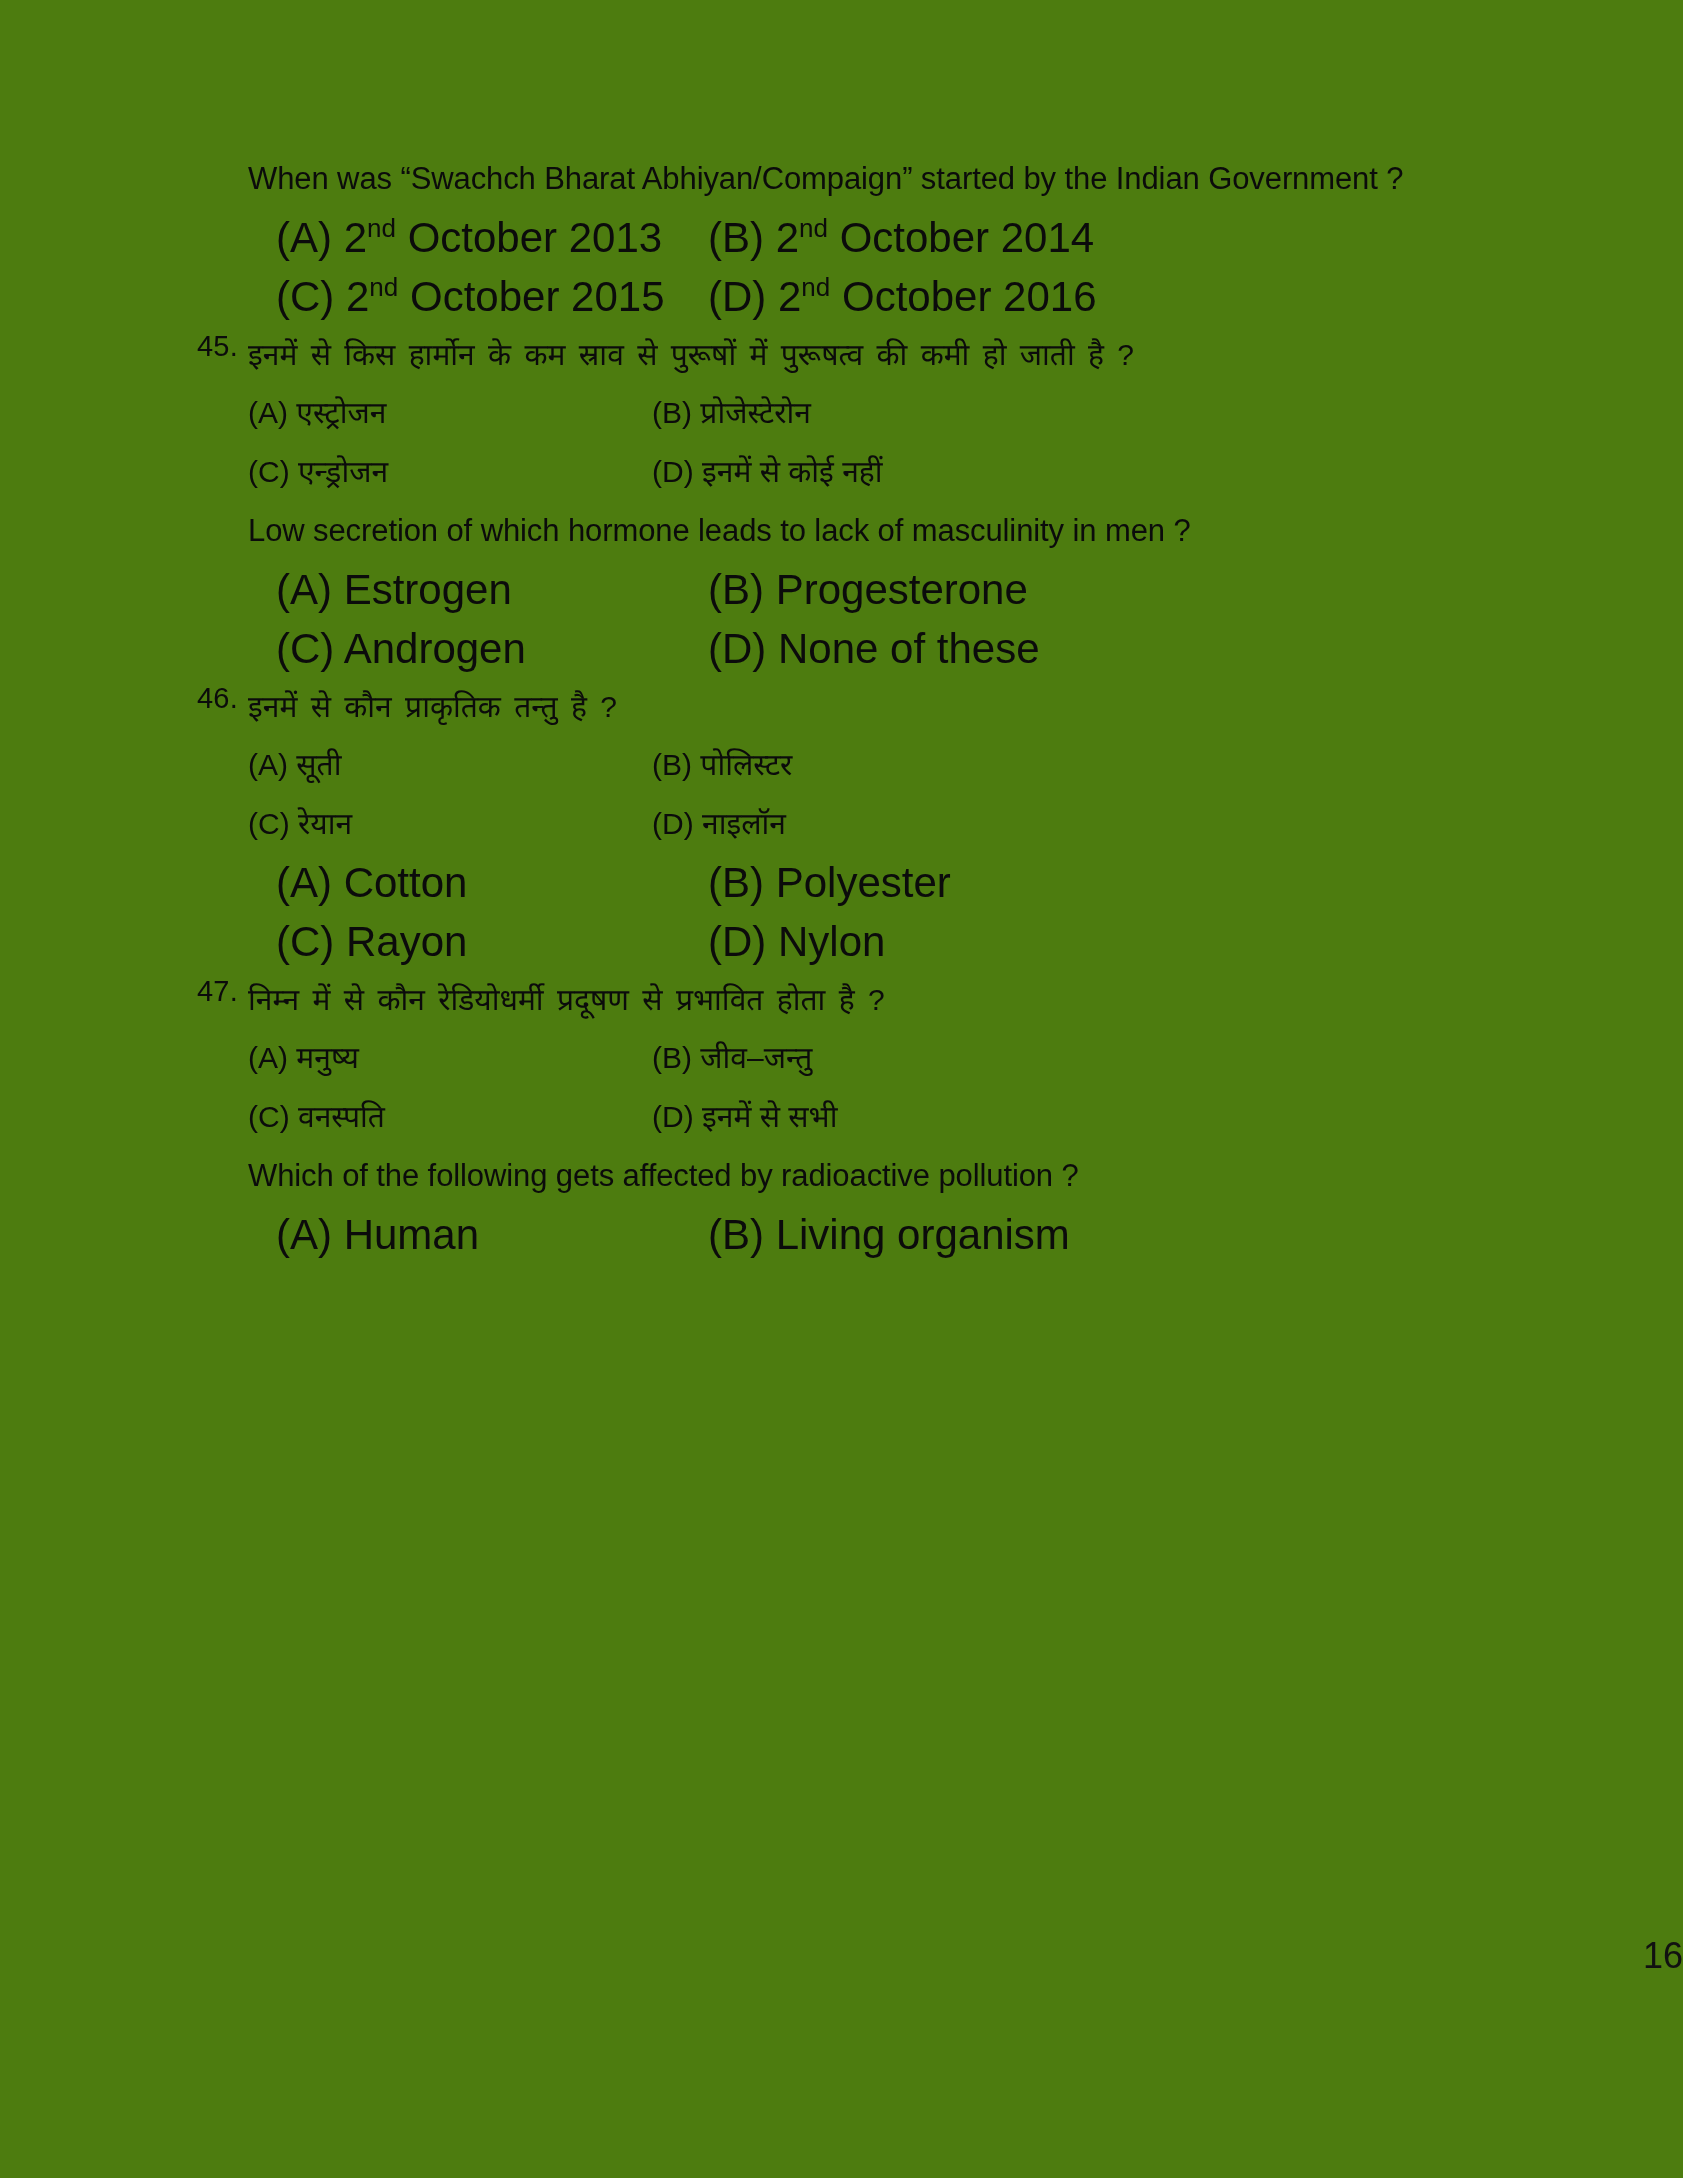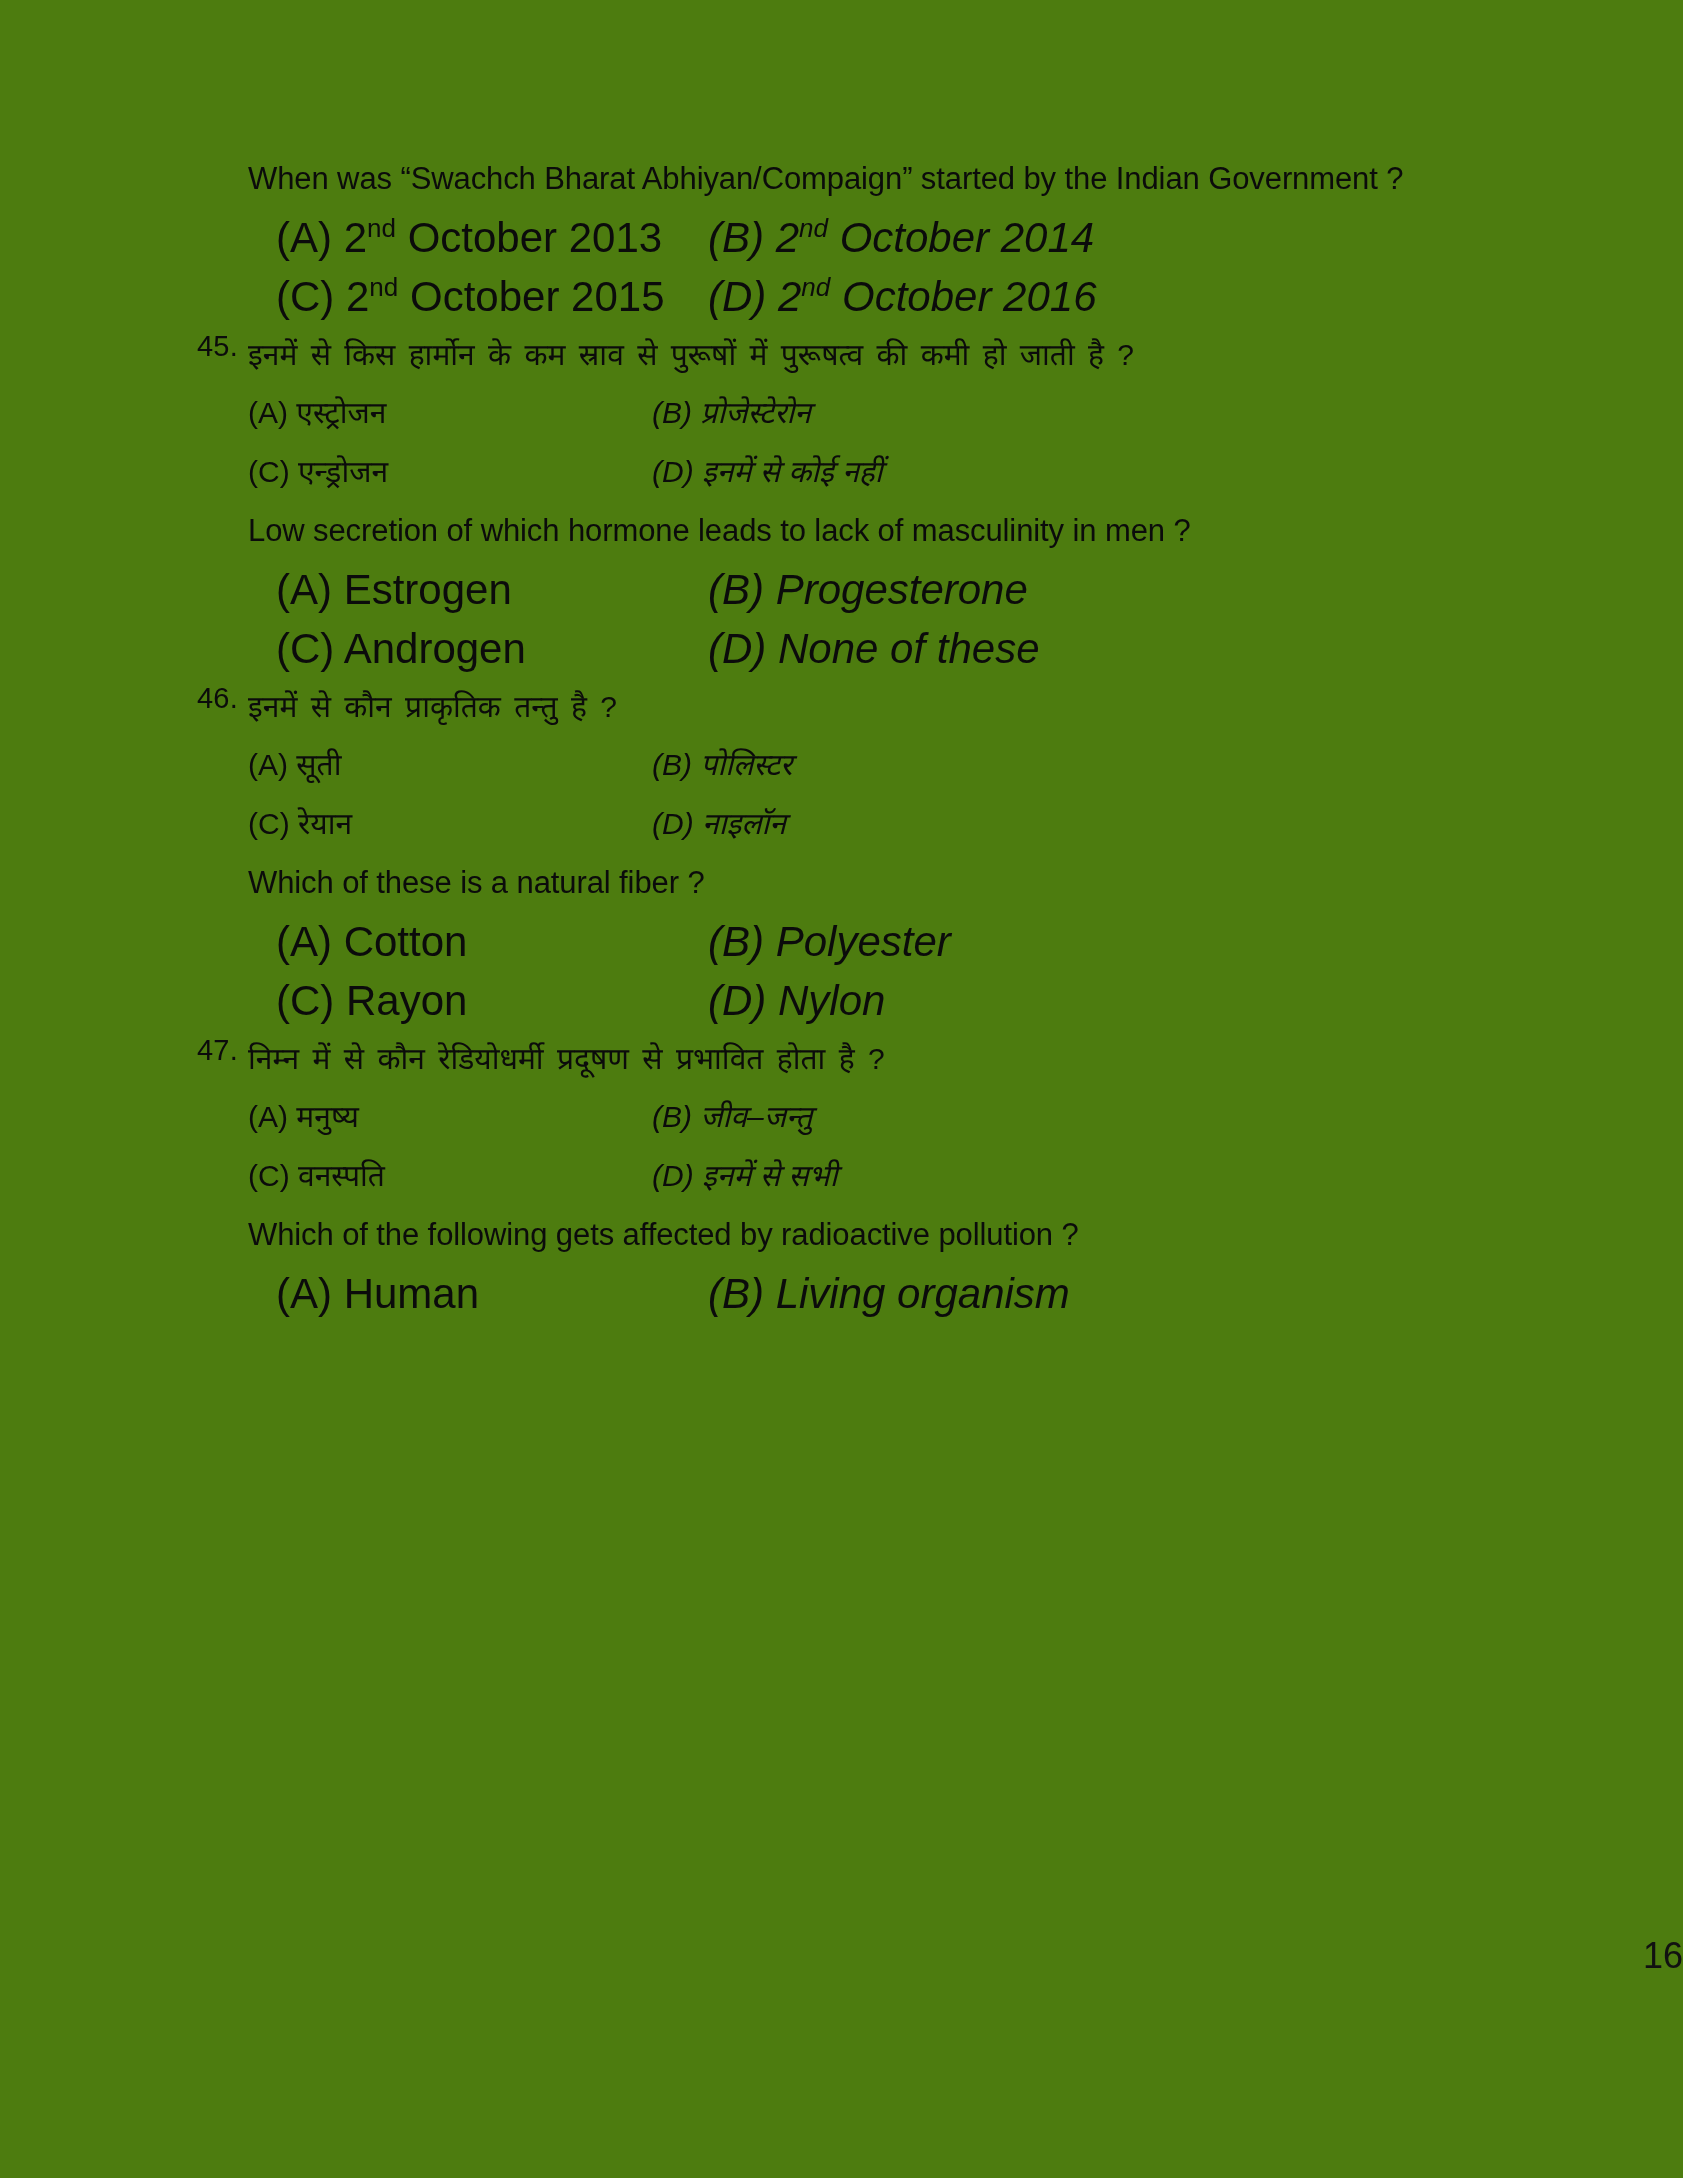--- a/index.html
+++ b/index.html
@@ -79,21 +79,21 @@
   .opt {
     font-size: 42px;
     white-space: nowrap;
     margin-left: 28px;
   }
   .opt-hi {
     font-size: 30px;
     white-space: nowrap;
   }
   .opt-a, .opt-c { width: 404px; flex: 0 0 404px; }
-  .opt-b, .opt-d { flex: 1 1 auto; font-style: italic; }
+  .opt-b, .opt-d { flex: 1 1 auto; }
 
   sup {
     font-size: 0.62em;
     vertical-align: super;
     line-height: 0;
   }
 
   .page-number {
     position: absolute;
     left: 0;
@@ -204,21 +204,20 @@
           <div class="opt-hi opt-c">
             <span>(C)</span>
             <span>रेयान</span>
           </div>
           <div class="opt-hi opt-d">
             <span>(D)</span>
             <span>नाइलॉन</span>
           </div>
         </div>
       </div>
-      <div class="stem stem-en">Which of these is a natural fiber ?</div>
       <div class="opts">
         <div class="opt-row">
           <div class="opt opt-a">
             <span>(A)</span>
             <span>Cotton</span>
           </div>
           <div class="opt opt-b">
             <span>(B)</span>
             <span>Polyester</span>
           </div>

